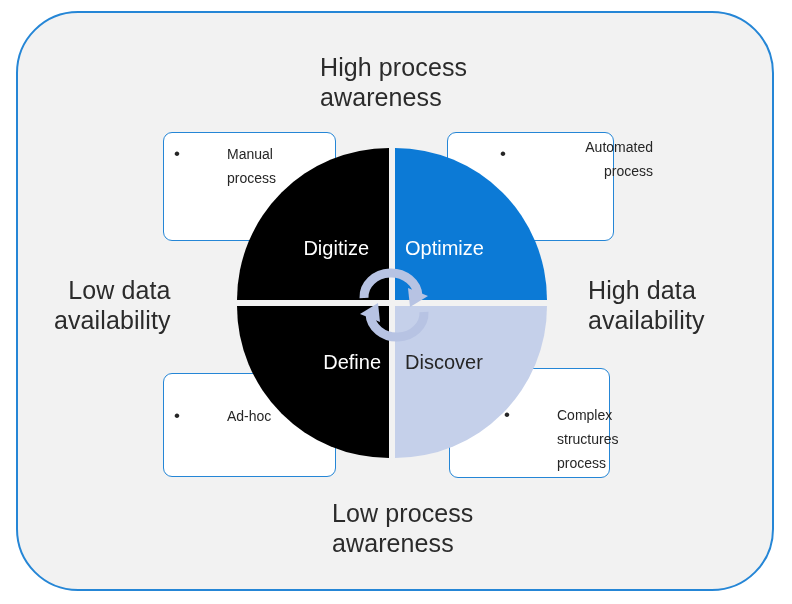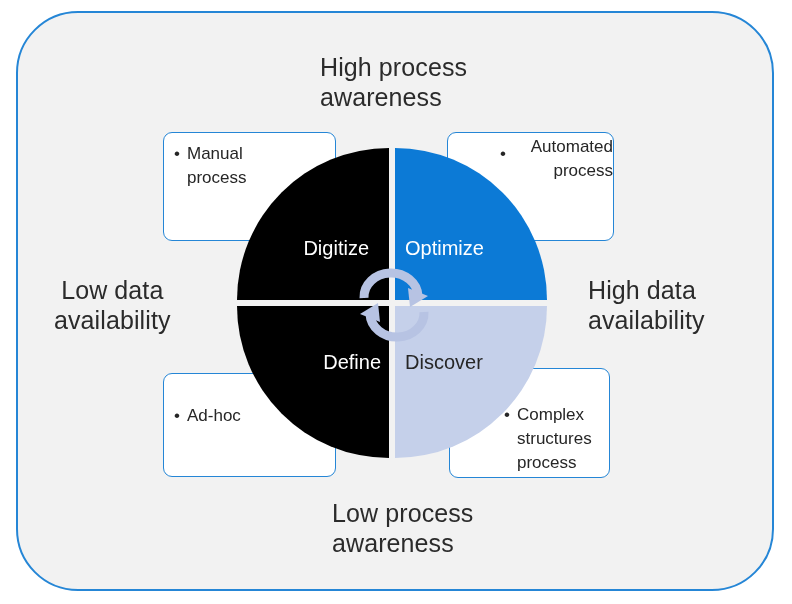--- a/index.html
+++ b/index.html
@@ -49,42 +49,43 @@
     text-align: left;
   }
   #axis-bottom {
     left: 332px;
     top: 498px;
     text-align: left;
   }
   #axis-left {
     left: 54px;
     top: 275px;
-    text-align: center;
+    text-align: right;
   }
   #axis-right {
     left: 588px;
     top: 275px;
     text-align: left;
   }
 
   
   .callout {
     position: absolute;
     background: #ffffff;
     border: 1.5px solid #2586d6;
     border-radius: 9px;
     box-sizing: border-box;
   }
   .callout-text {
     position: absolute;
-    font-size: 17px;
+    font-size: 14px;
     line-height: 24px;
     color: #262626;
     white-space: pre-line;
+    margin-left: 40px;
   }
   .bullet {
     position: absolute;
     font-size: 17px;
     line-height: 24px;
     color: #262626;
   }
 
   
   #callout-tl { left: 163px; top: 132px; width: 173px; height: 109px; }

